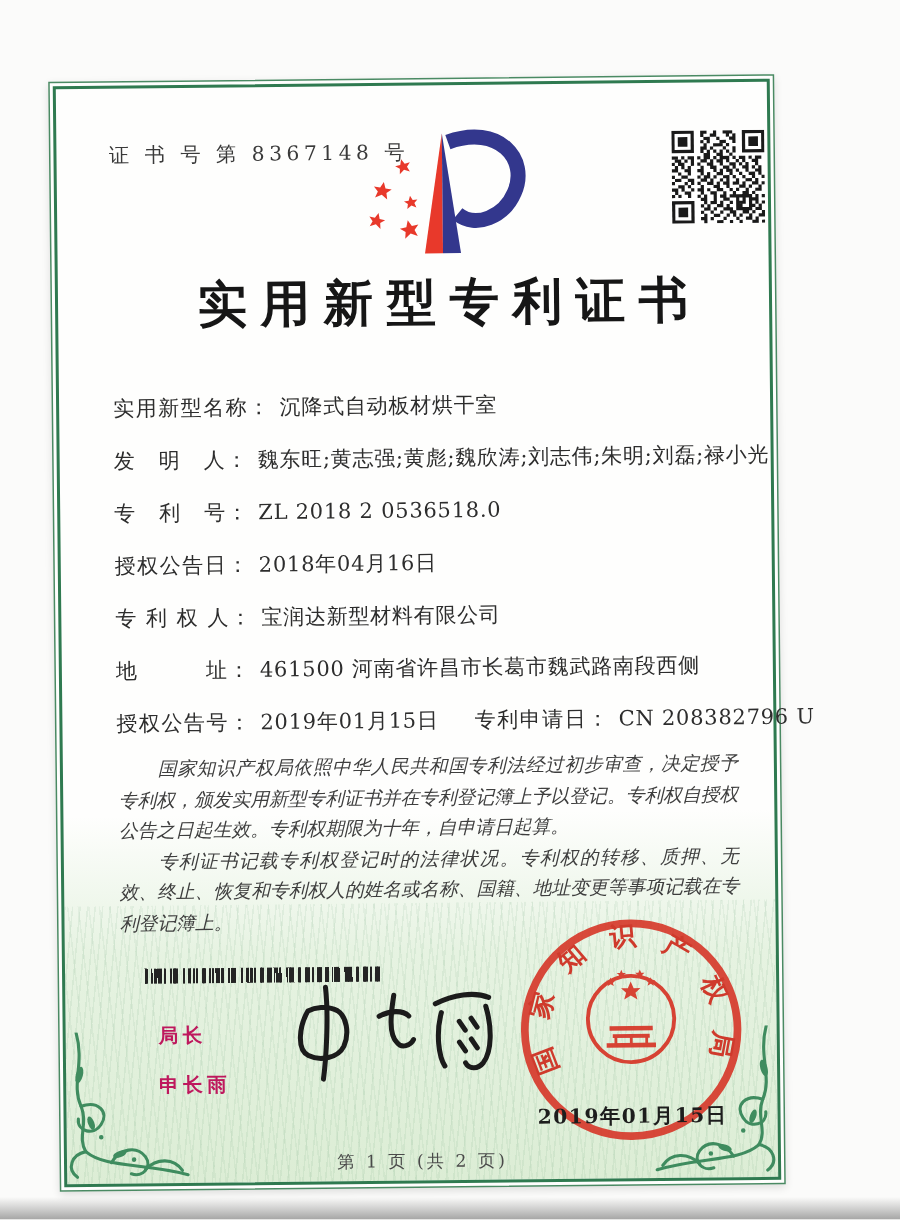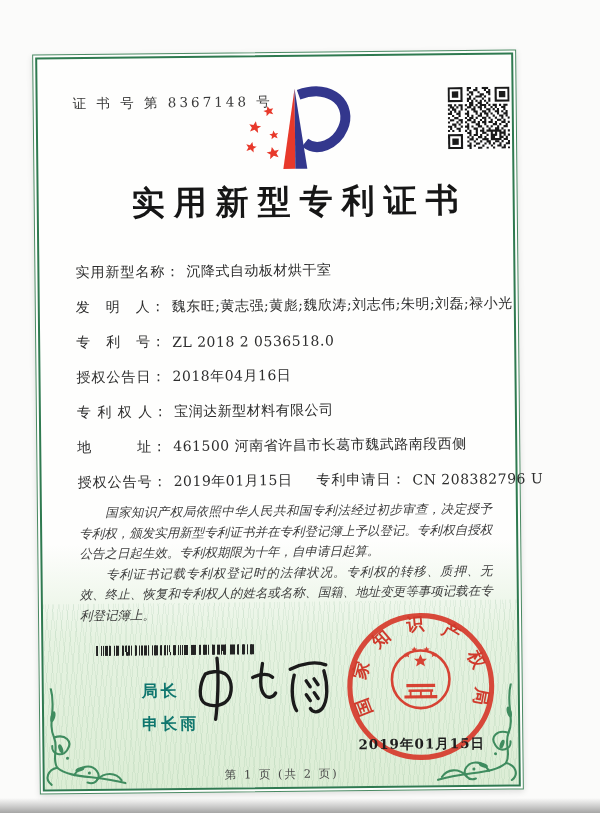--- a/index.html
+++ b/index.html
@@ -35,21 +35,21 @@
   .paras{position:absolute;left:41px;right:28px;top:448px;font-size:12.5px;line-height:20.5px;
     color:#3e3e3e;text-align:justify;font-style:italic;}
   .paras p{margin:0;text-indent:2.1em;}
   
   .barcode{position:absolute;left:57px;top:591px;width:158px;height:10px;
     background:
       repeating-linear-gradient(90deg,#242424 0 1.6px,transparent 1.6px 6.4px),
       repeating-linear-gradient(90deg,#242424 0 1px,transparent 1px 4.3px),
       repeating-linear-gradient(90deg,#242424 0 2px,transparent 2px 9.7px);}
   .signoff{position:absolute;left:66px;top:620px;font-family:"DejaVu Sans","Liberation Sans",sans-serif;
-    font-size:16px;font-weight:600;letter-spacing:3px;color:#0f766e;line-height:33px;margin-left:36px;}
+    font-size:13px;font-weight:600;letter-spacing:3px;color:#be185d;line-height:33px;}
   .signature{position:absolute;left:136px;top:598px;width:168px;height:90px;}
   .seal{position:absolute;left:306px;top:560px;width:150px;height:150px;}
   .seal-date{position:absolute;left:318px;top:684px;font-size:13.5px;letter-spacing:1px;
     font-weight:600;color:#1d1d1d;}
   .footer{position:absolute;left:0;right:0;bottom:9px;text-align:center;font-size:11.5px;
     letter-spacing:2px;color:#4a4a4a;}
   .corner{position:absolute;width:86px;height:104px;}
   .corner.bl{left:1px;bottom:1px;}
   .corner.br{right:1px;bottom:1px;transform:scaleX(-1);}
 </style>

